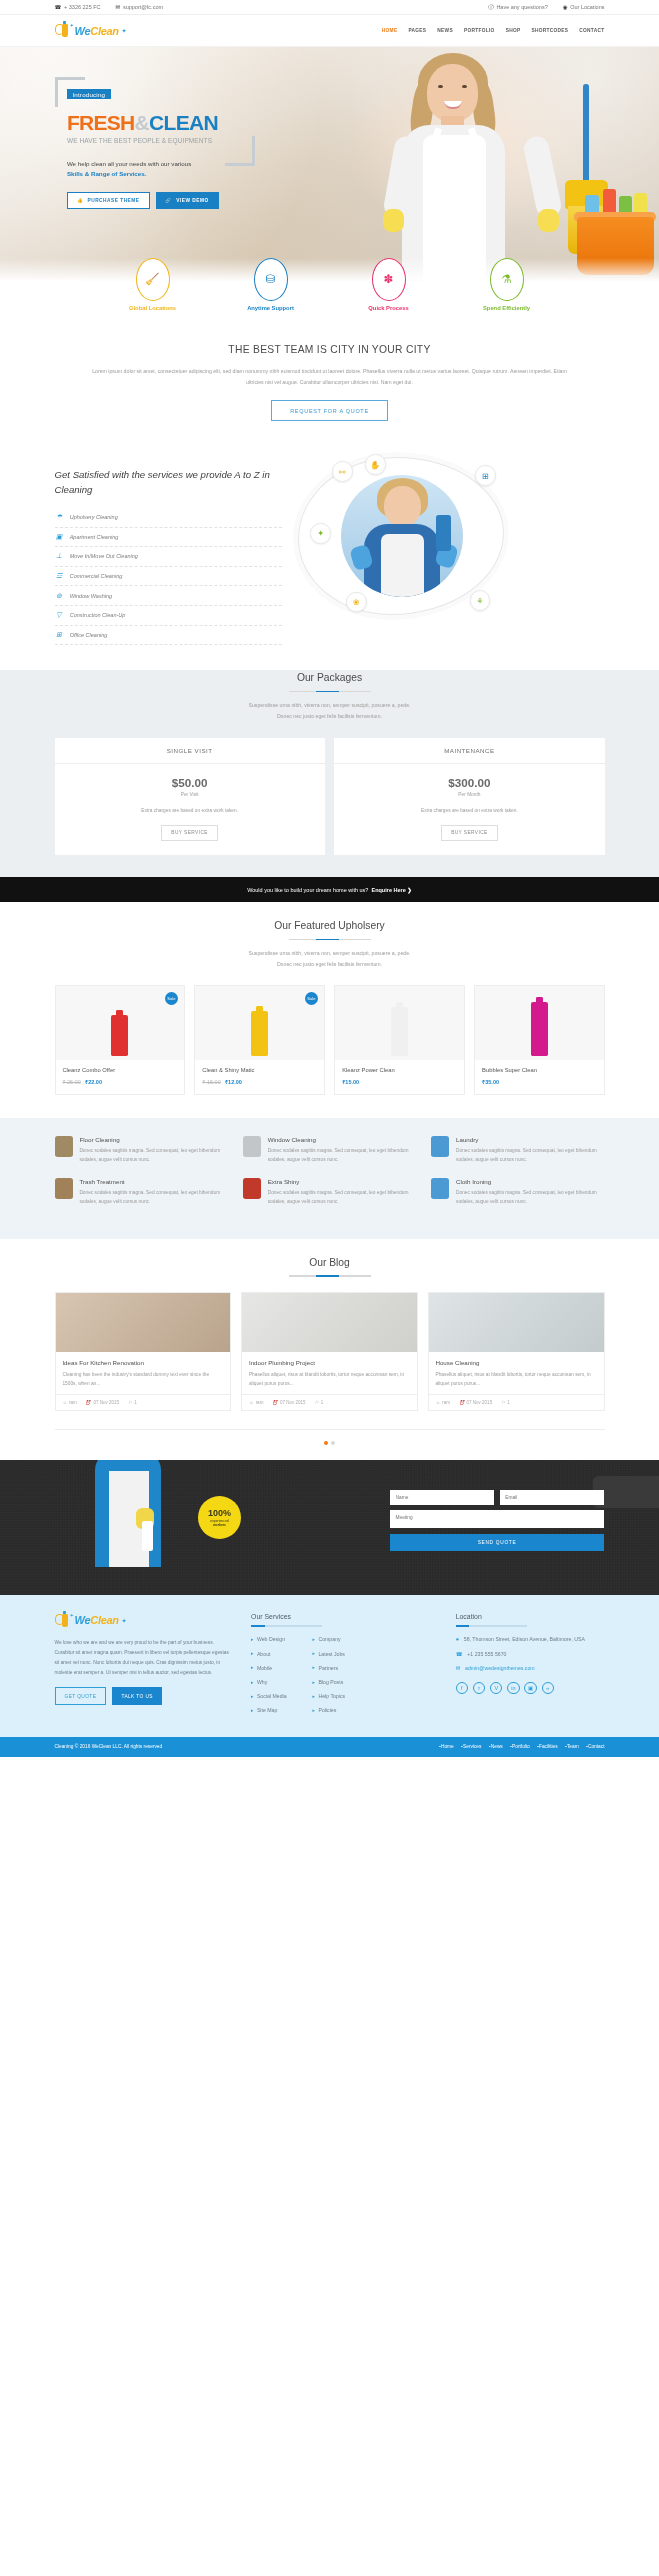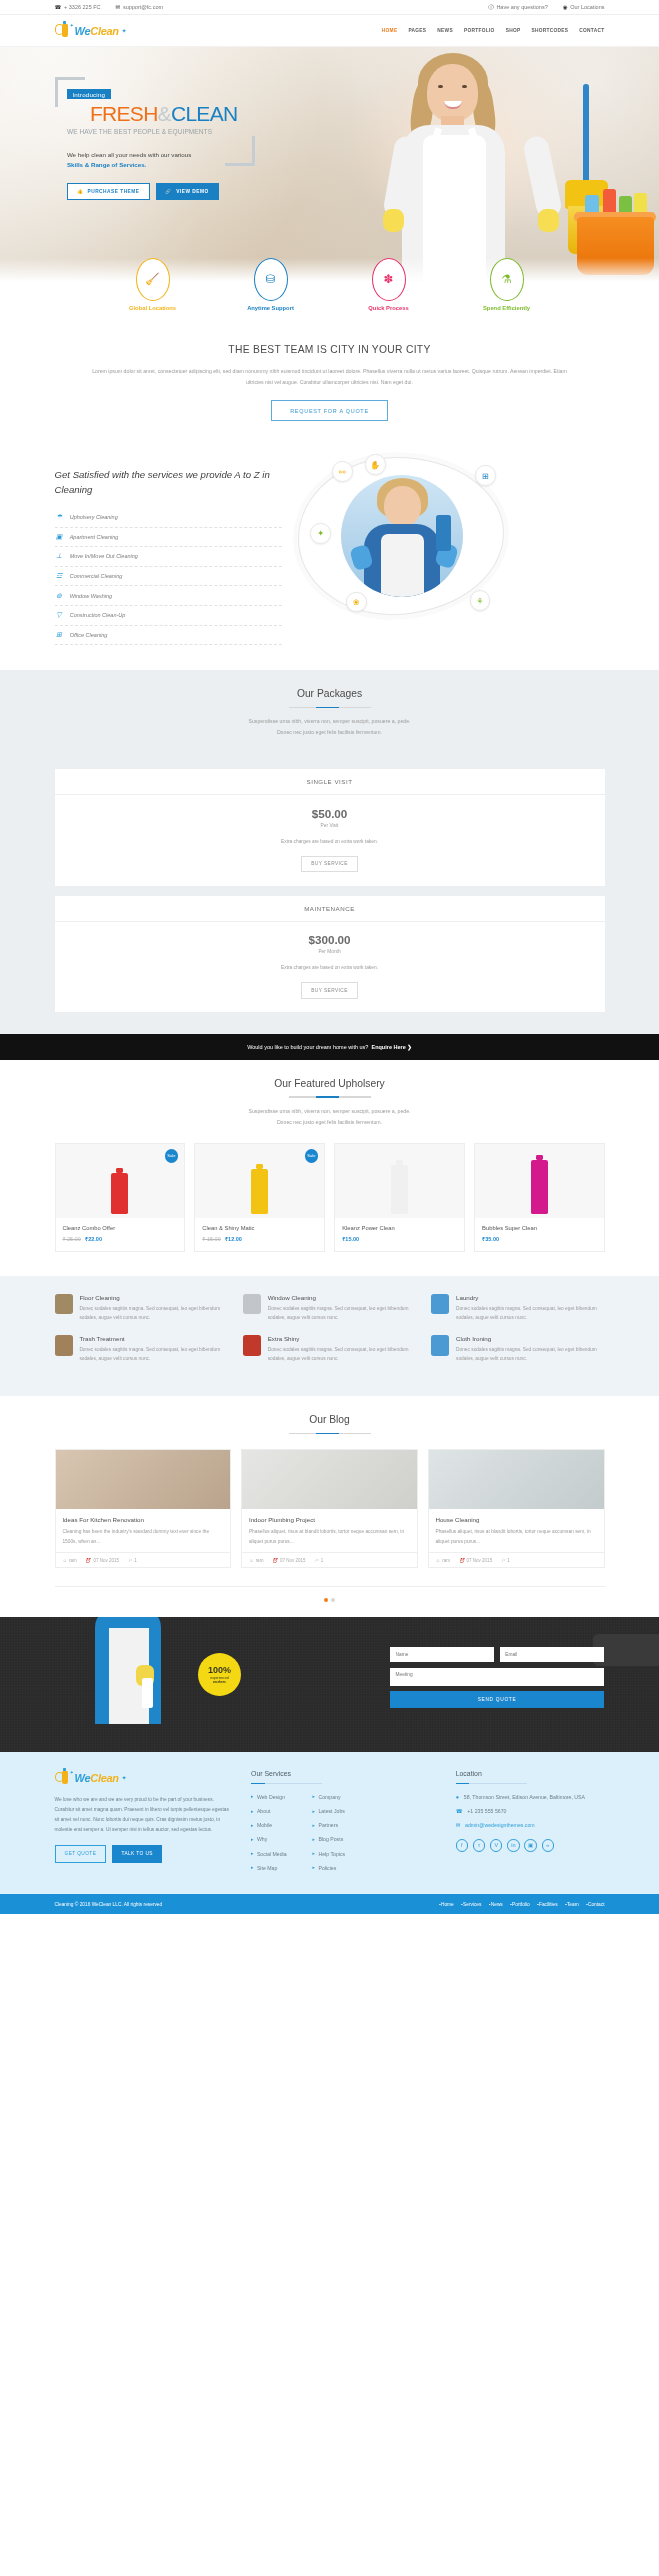--- a/index.html
+++ b/index.html
@@ -82,21 +82,21 @@
   .bucket-b1 { position:absolute; left:11px; top:1.4px; width:13.7px; height:27.5px; background:#6fc0e8; border-radius:2.7px; }
   .bucket-b2 { position:absolute; left:29px; top:-4.1px; width:12.4px; height:33px; background:#f25c3b; border-radius:2.7px; }
   .bucket-b3 { position:absolute; left:45px; top:2.7px; width:12.4px; height:26px; background:#7bc043; border-radius:2.7px; }
   .bucket-b4 { position:absolute; left:60px; top:0; width:12.4px; height:29px; background:#f0e14a; border-radius:2.7px; }
 
   .hero-content { position: relative; width:550px; margin:0 auto; padding-top: 30px; }
   .hero-box { position: relative; width: 206px; padding: 12.4px 0 0 12.4px; }
   .corner-tl { position:absolute; left:0; top:0; width:30px; height:30px; border-left:3.4px solid #c6cdd2; border-top:3.4px solid #c6cdd2; }
   .corner-br { position:absolute; left:170px; top:59px; width:30px; height:30px; border-right:3.4px solid #c6cdd2; border-bottom:3.4px solid #c6cdd2; }
   .intro-tag { display:inline-block; background:#1a80c4; color:#fff; font-size:6.2px; padding:1.4px 5.5px; letter-spacing:0.2px; }
-  .hero-h1 { font-size: 21px; font-weight: normal; letter-spacing:-0.7px; margin-top: 4px; line-height:1;text-align:center; }
+  .hero-h1 { font-size: 21px; font-weight: bold; letter-spacing:-0.7px; margin-top: 13px; line-height:1; }
   .h1-fresh { color:#f0701a; }
   .h1-amp { color:#c4cbd0; }
   .h1-clean { color:#1a80c4; }
   .hero-sub { font-size: 6.5px; color:#9aa2a8; letter-spacing:0.1px; margin-top:3.4px; }
   .hero-p { font-size: 6.2px; color:#454545; margin-top:15px; line-height:1.7; }
   .hero-p b { color:#1a80c4; display:block; }
   .hero-btns { display:flex; gap:6.2px; margin-top:12.4px; }
   .btn { display:inline-flex; align-items:center; gap:4.1px; font-size:4.8px; font-weight:bold; letter-spacing:0.5px; padding:4.8px 9px; cursor:pointer; }
   .btn-outline { background:#fff; color:#1a80c4; border:0.7px solid #1a80c4; }
   .btn-solid { background:#1a80c4; color:#fff; border:0.7px solid #1a80c4; }
@@ -138,26 +138,26 @@
   .bp-bottle { position:absolute; right:12.4px; top:40px; width:15px; height:36px; background:#2e7fc0; border-radius:2.7px; }
   .orb { position:absolute; width:20.6px; height:20.6px; border-radius:50%; background:#fff; border:0.7px solid #e8e8e8; display:flex; align-items:center; justify-content:center; font-size:8.2px; box-shadow:0 0.7px 2.1px rgba(0,0,0,.08); }
   .orb1 { left:34px; top:4.1px; color:#f0b517; }
   .orb2 { left:67px; top:-2.7px; color:#e8326a; }
   .orb3 { right:8.2px; top:8.2px; color:#1a80c4; }
   .orb4 { left:12.4px; top:66px; color:#7dbb2b; }
   .orb5 { left:48px; bottom:2.7px; color:#f0b517; }
   .orb6 { right:13.7px; bottom:4.1px; color:#7dbb2b; }
 
   
-  .pkg-sec { background:#eceff1; padding: 18px 0 22px; }
+  .pkg-sec { background:#eceff1; padding: 2px 0 22px; }
   .sec-title { text-align:center; font-size:10.3px; color:#4a4a4a; font-weight:normal; }
   .sec-div { width:82px; height:1.4px; background:#d7d7d7; margin:7.6px auto 0; position:relative; }
   .sec-div:after { content:""; position:absolute; left:27.5px; top:0; width:23.4px; height:1.4px; background:#1a80c4; }
   .sec-p { text-align:center; font-size:5.2px; color:#9b9b9b; line-height:2.1; margin-top:8.2px; }
-  .pkg-row { display:flex; gap:9.6px; margin-top:31px;flex-direction:column; }
+  .pkg-row { display:flex; gap:9.6px; margin-top:16px; }
   .pkg { flex:1; background:#fff; text-align:center; }
   .pkg-head { font-size:6.2px; letter-spacing:0.5px; color:#6f6f6f; padding:9px 0; border-bottom:0.7px solid #eee; }
   .pkg.featured .pkg-head { background:#1a86ce; color:#fff; border-bottom:none; }
   .pkg-price { font-size:11.7px; font-weight:bold; color:#6a6a6a; margin-top:11.7px; }
   .pkg.featured .pkg-price { color:#1a86ce; }
   .pkg-per { font-size:4.8px; color:#9b9b9b; margin-top:2.7px; }
   .pkg-desc { font-size:4.8px; color:#9b9b9b; line-height:2; margin-top:9px; padding:0 9.6px; }
   .pkg-btn { display:inline-block; margin:9.6px 0 13.7px; font-size:4.8px; letter-spacing:0.4px; color:#8a8a8a; border:0.7px solid #ddd; padding:4.8px 9.6px; background:#fff; cursor:pointer; }
   .pkg.featured .pkg-btn { background:#f07c1d; border-color:#f07c1d; color:#fff; }
 

